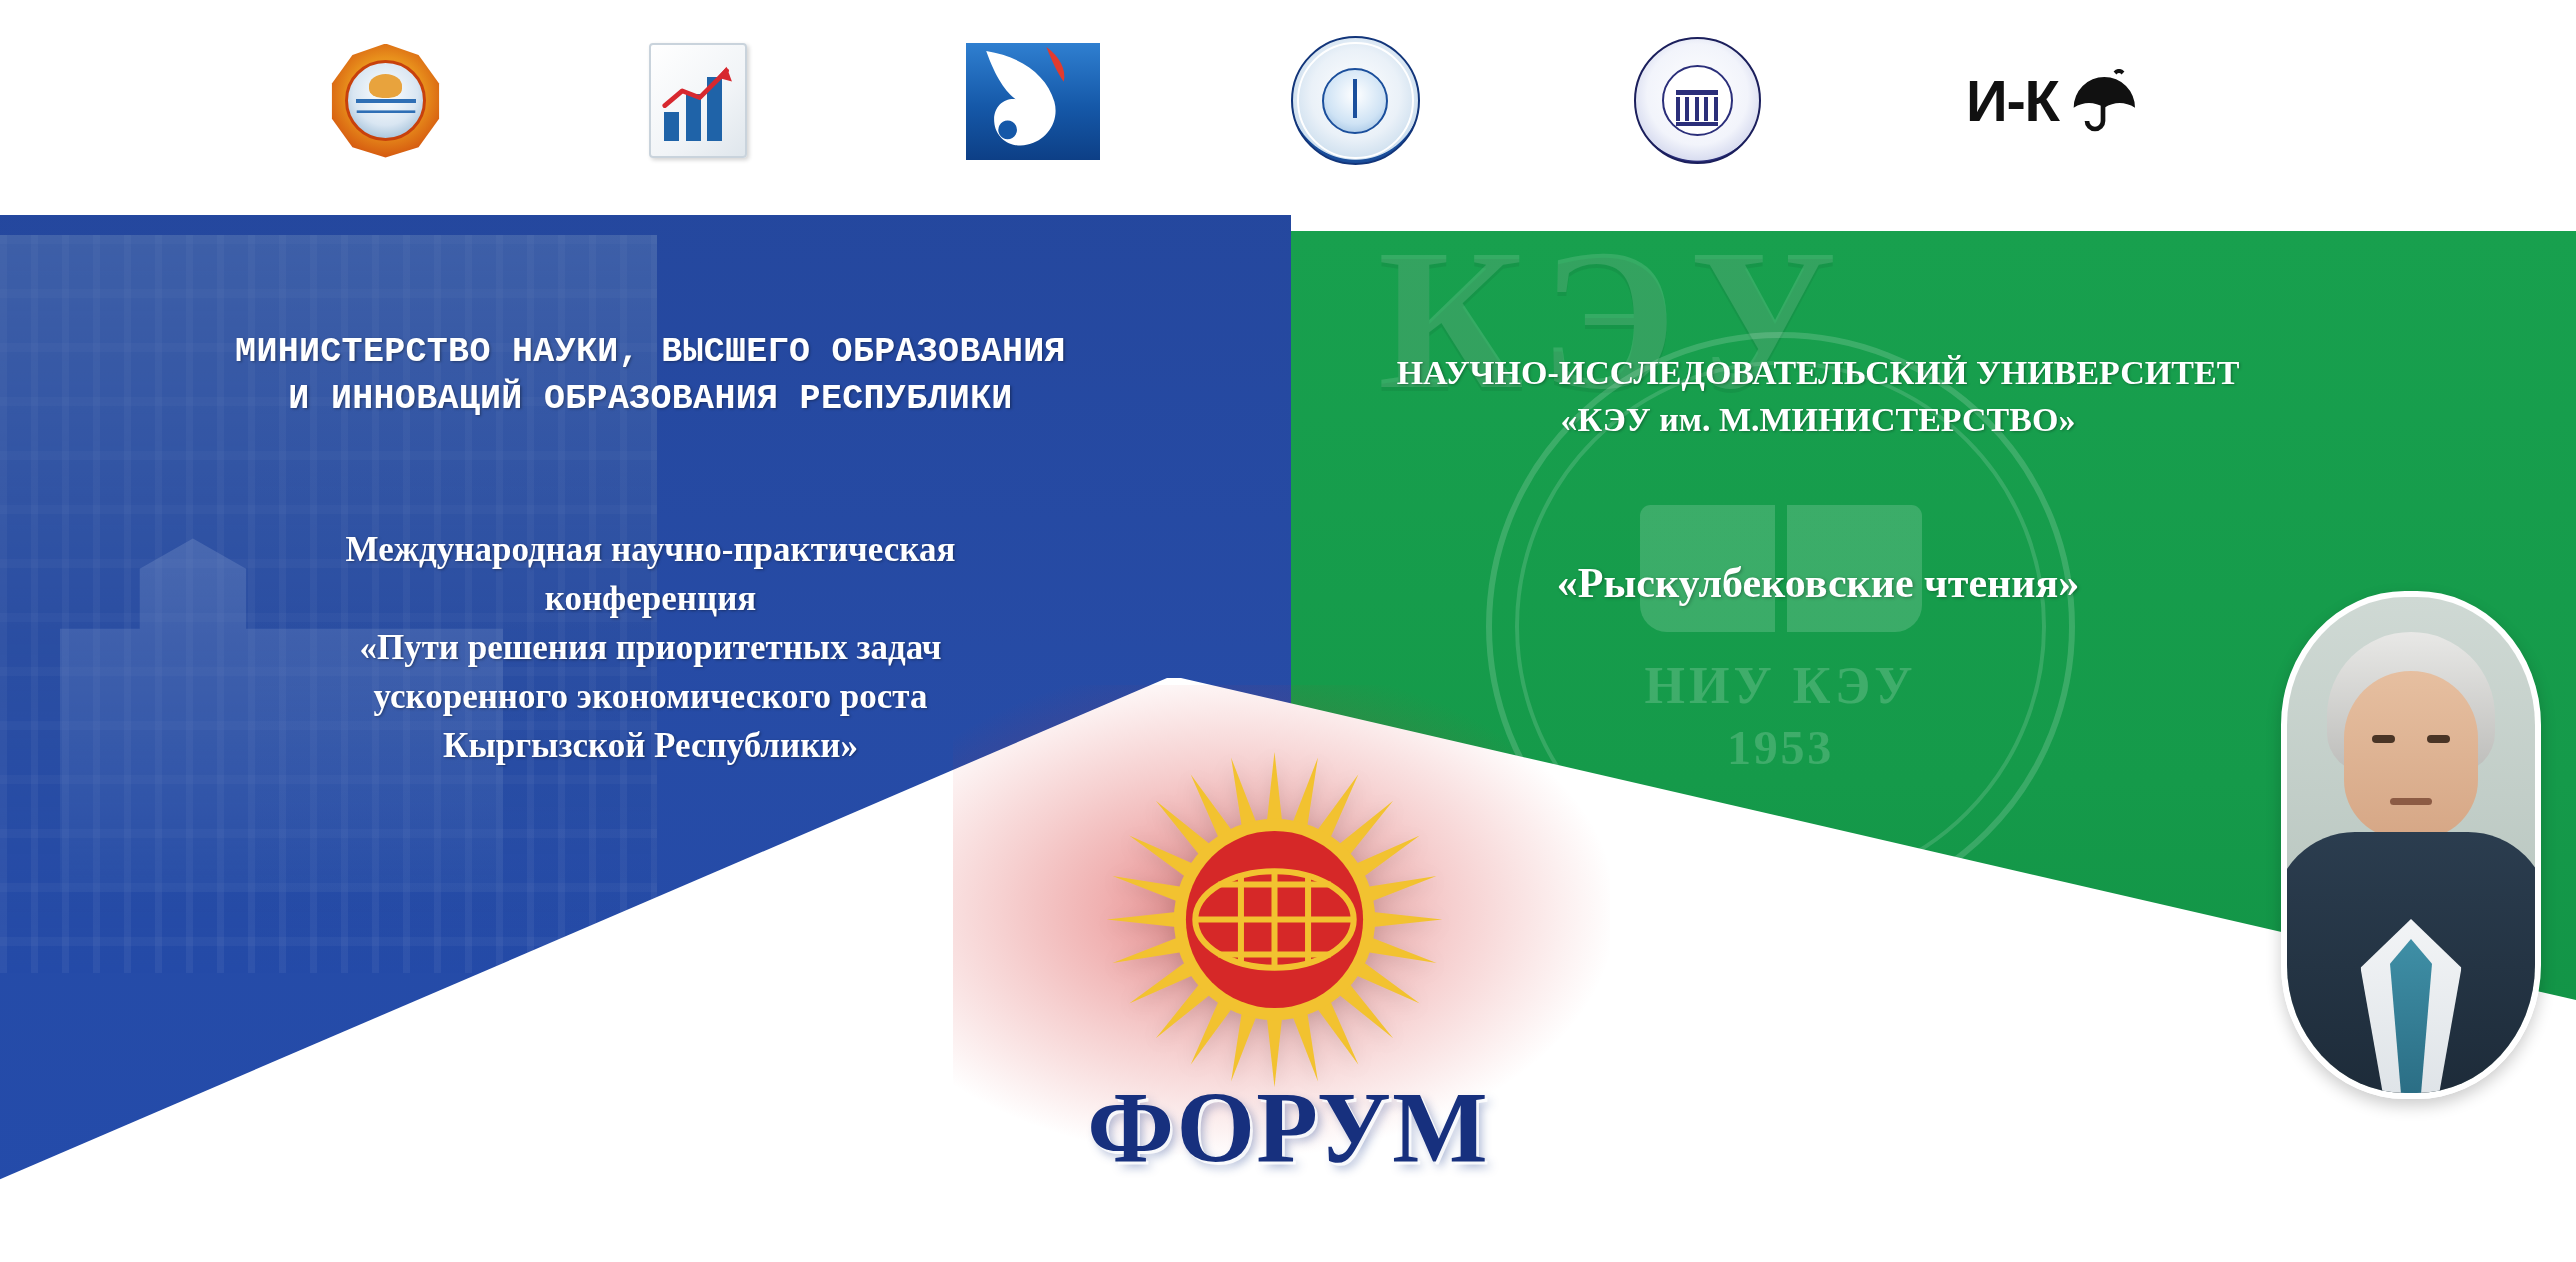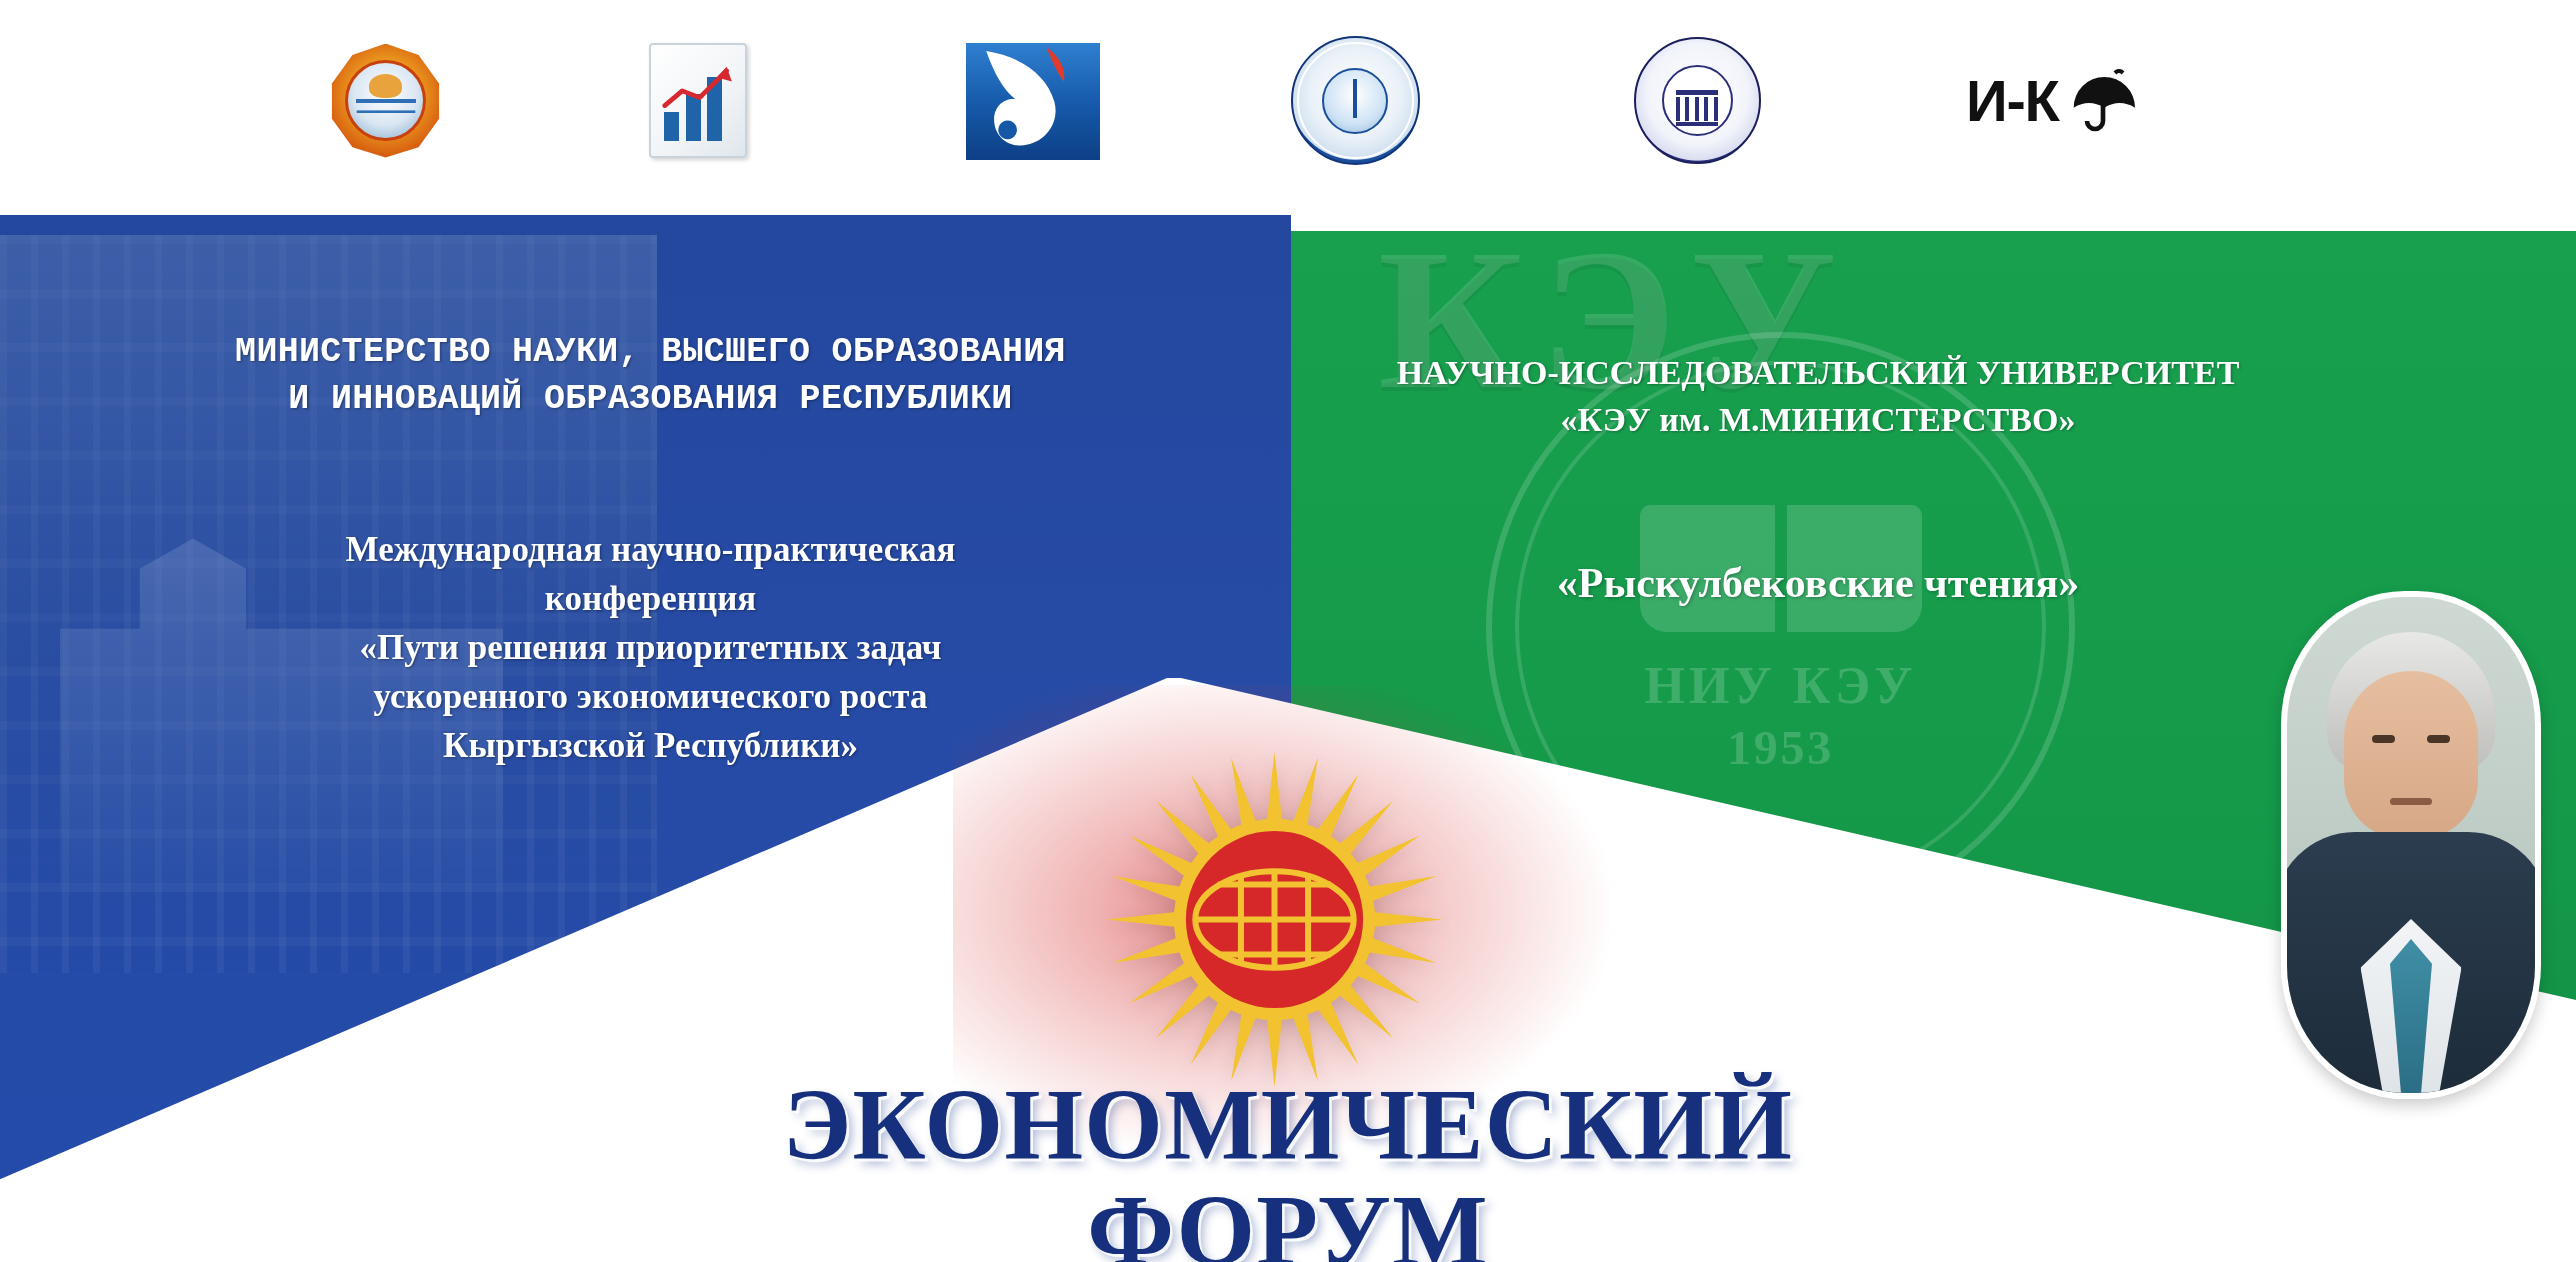--- a/index.html
+++ b/index.html
@@ -600,19 +600,18 @@
             <line x1="176" y1="312" x2="344" y2="312"></line>
             <line x1="210" y1="192" x2="210" y2="328"></line>
             <line x1="260" y1="188" x2="260" y2="332"></line>
             <line x1="310" y1="192" x2="310" y2="328"></line>
           </g>
         </g>
       </svg>
     </div>
 
     <div class="headline">
-      <div class="l1">ЭКОНОМИЧЕСКИЙ</div>
       <div class="l2">ФОРУМ</div>
     </div>
 
   </div>
 </div>
 
 
 </body></html>

